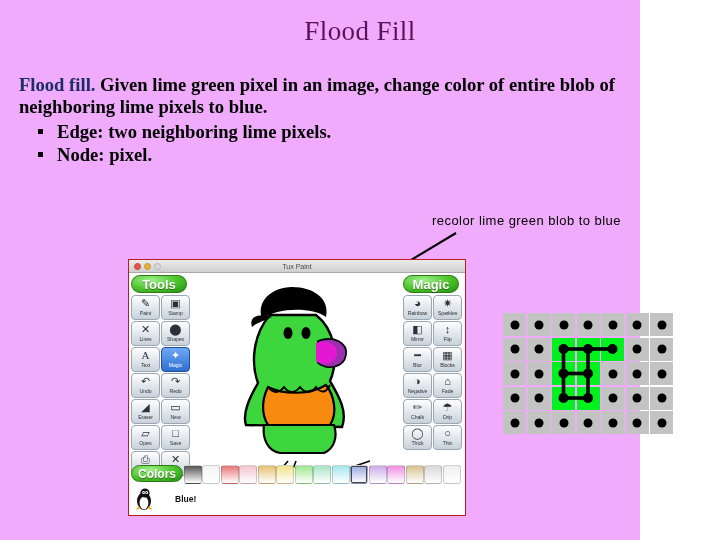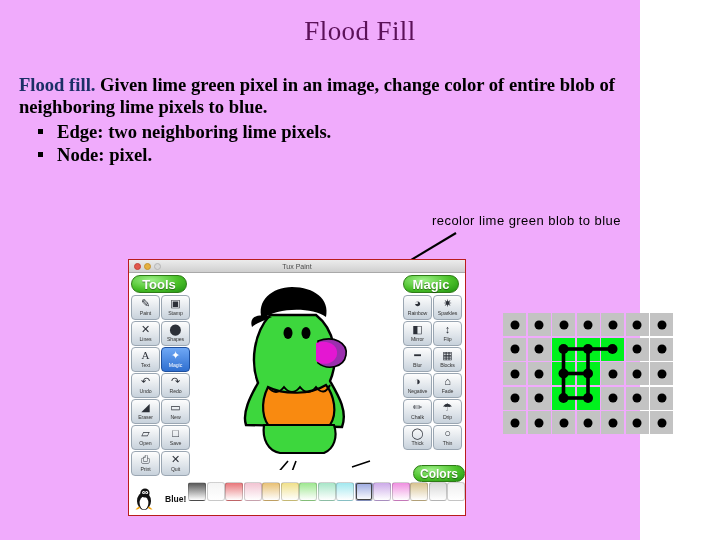--- a/index.html
+++ b/index.html
@@ -195,22 +195,21 @@
   }
 
   
   #tp-colors {
     position: absolute;
     left: 2px;
     bottom: 30px;
     width: 334px;
     height: 20px;
     display: flex;
-    align-items: flex-end;
-    flex-direction: column;
+    align-items: flex-start;
   }
   #colors-label {
     width: 52px;
     height: 17px;
     border-radius: 9px;
     background: radial-gradient(ellipse at 35% 25%, #9ff08a 0%, #4cc22a 55%, #1d8f10 100%);
     border: 1px solid #2e7a17;
     color: #fff;
     font-family: "Liberation Sans", sans-serif;
     font-weight: bold;
@@ -235,21 +234,21 @@
     bottom: 4px;
     height: 24px;
     display: flex;
     align-items: center;
   }
   #status-text {
     font-family: "Liberation Sans", sans-serif;
     font-weight: bold;
     font-size: 8.5px;
     color: #111;
-    margin-left: 8px;
+    margin-left: 18px;
   }
 
   
   #pixel-grid {
     position: absolute;
     left: 503px;
     top: 313px;
     width: 172px;
     height: 124px;
   }

